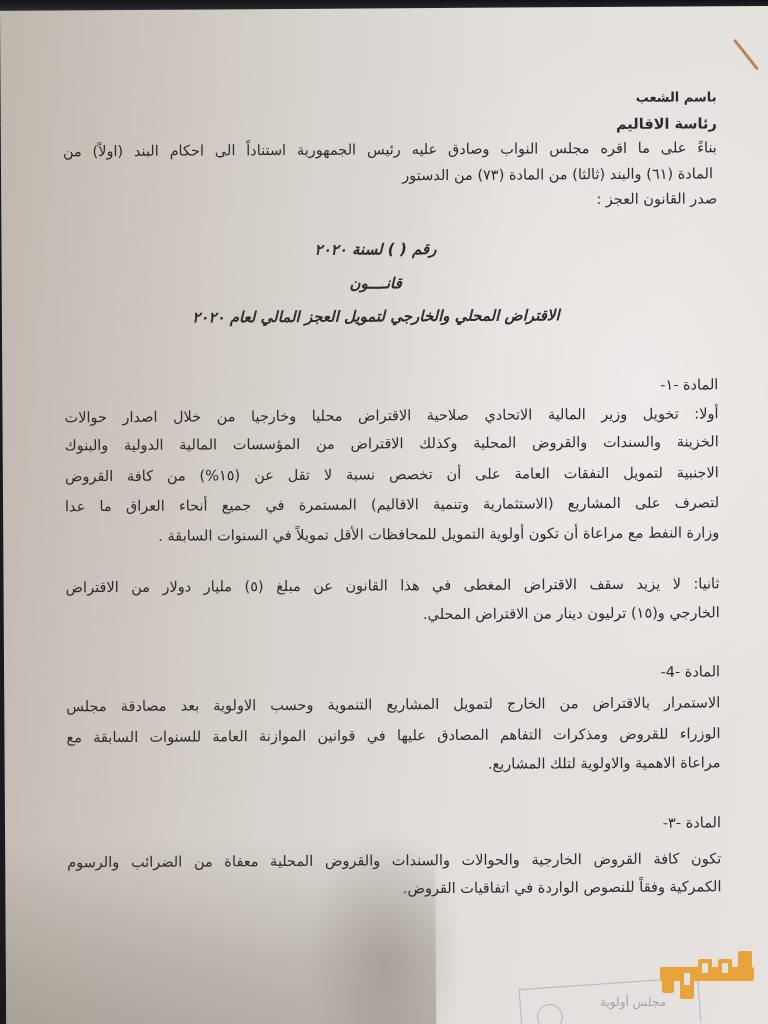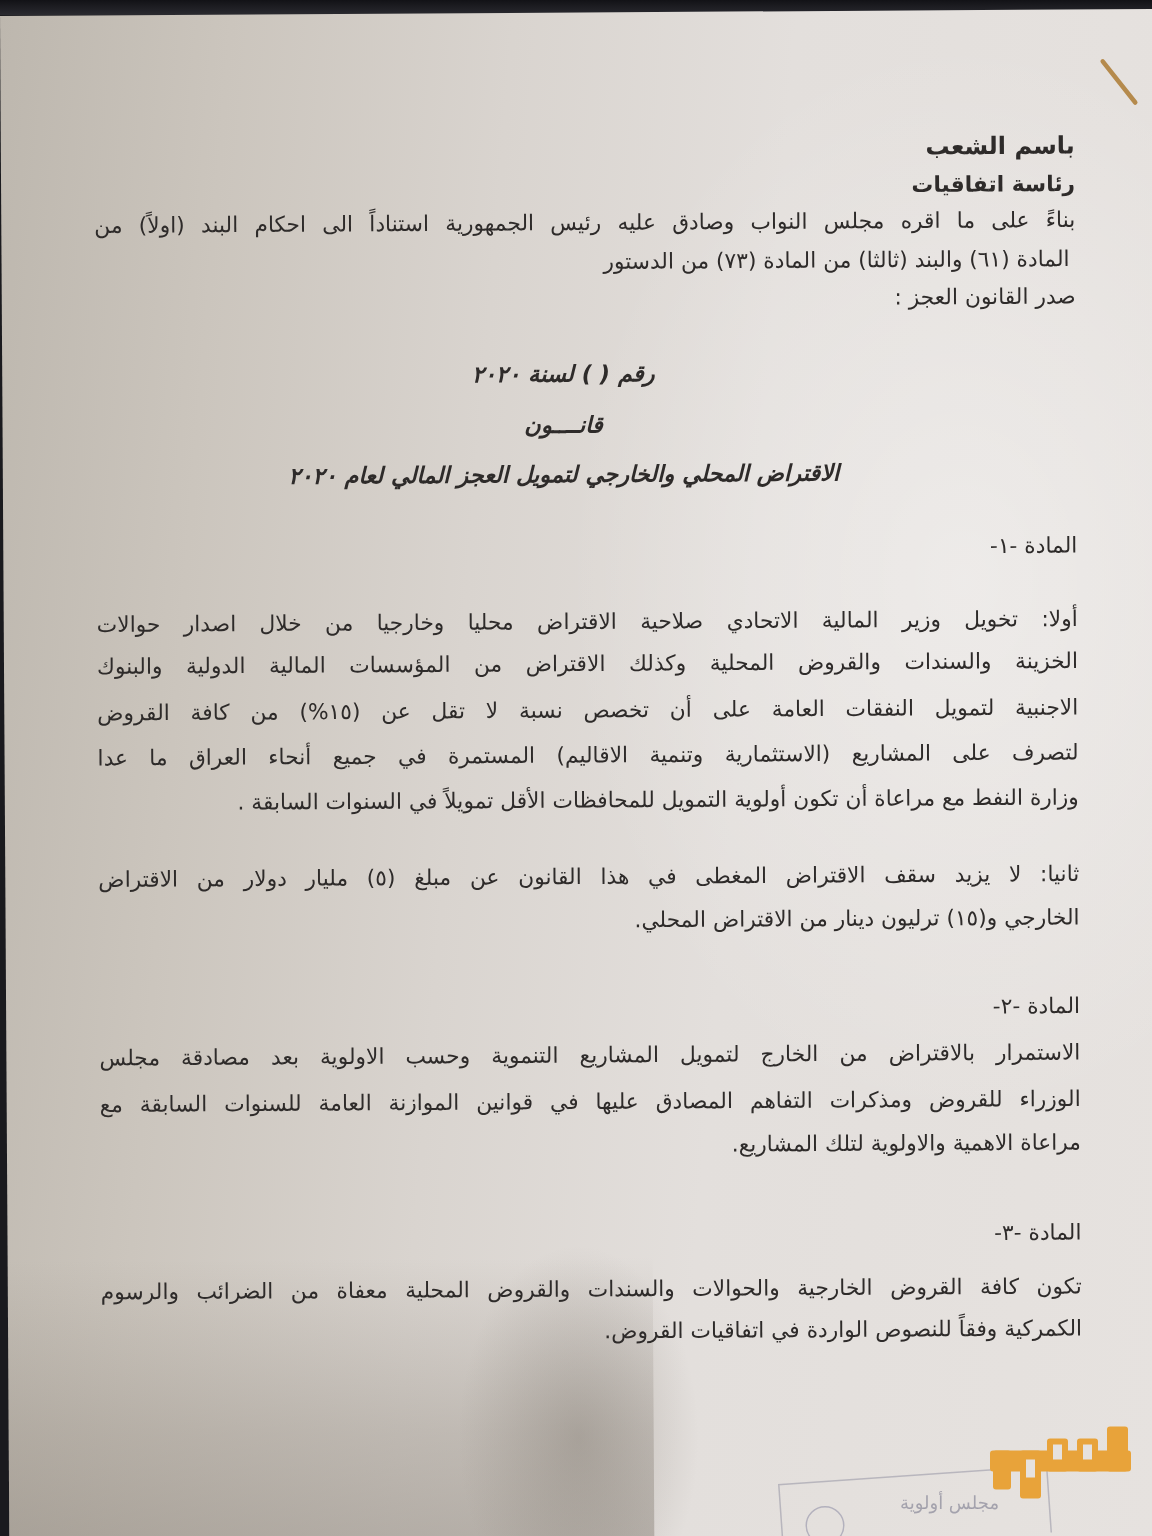--- a/index.html
+++ b/index.html
@@ -77,40 +77,40 @@
 
 <div class="top-edge"></div>
 
 <div class="paper">
   <div class="shadow-bottom"></div>
   <div class="shadow-mid"></div>
   <div class="pen-mark"></div>
 
   <div class="doc">
 
-    <div class="line bold" style="top:81px; font-size:16px;margin-left:44px;">باسم الشعب</div>
-    <div class="line bold" style="top:107px; font-size:14.5px;">رئاسة اتفاقيات</div>
+    <div class="line bold" style="top:81px; font-size:13px;margin-left:44px;">باسم الشعب</div>
+    <div class="line bold" style="top:107px; font-size:14.5px;">رئاسة الاقاليم</div>
     <div class="line justify" style="top:131px;">بناءً على ما اقره مجلس النواب وصادق عليه رئيس الجمهورية استناداً الى احكام البند (اولاً) من</div>
     <div class="line" style="top:157px; right:4px;">المادة (٦١) والبند (ثالثا) من المادة (٧٣) من الدستور</div>
     <div class="line" style="top:182px;">صدر القانون العجز :</div>
 
     <div class="center-bold" style="top:231px; left:-30px;">رقم (     ) لسنة ٢٠٢٠</div>
     <div class="center-bold" style="top:265px; left:-30px;">قانــــون</div>
     <div class="center-bold" style="top:298px; left:-30px;">الاقتراض المحلي والخارجي لتمويل العجز المالي لعام ٢٠٢٠</div>
 
-    <div class="line" style="top:348px;">المادة -١-</div>
+    <div class="line" style="top:368px;">المادة -١-</div>
     <div class="line justify" style="top:397px;">أولا: تخويل وزير المالية الاتحادي صلاحية الاقتراض محليا وخارجيا من خلال اصدار حوالات</div>
     <div class="line justify" style="top:425px;">الخزينة والسندات والقروض المحلية وكذلك الاقتراض من المؤسسات المالية الدولية والبنوك</div>
     <div class="line justify" style="top:456px;">الاجنبية لتمويل النفقات العامة على أن تخصص نسبة لا تقل عن (١٥%) من كافة القروض</div>
     <div class="line justify" style="top:486px;">لتصرف على المشاريع (الاستثمارية وتنمية الاقاليم) المستمرة في جميع أنحاء العراق ما عدا</div>
     <div class="line" style="top:516px;">وزارة النفط مع مراعاة أن تكون أولوية التمويل للمحافظات الأقل تمويلاً في السنوات السابقة .</div>
     <div class="line justify" style="top:567px;">ثانيا: لا يزيد سقف الاقتراض المغطى في هذا القانون عن مبلغ (٥) مليار دولار من الاقتراض</div>
     <div class="line" style="top:596px;">الخارجي و(١٥) ترليون دينار من الاقتراض المحلي.</div>
 
-    <div class="line" style="top:655px;">المادة -٢-</div>
+    <div class="line" style="top:655px;">المادة -4-</div>
     <div class="line justify" style="top:686px;">الاستمرار بالاقتراض من الخارج لتمويل المشاريع التنموية وحسب الاولوية بعد مصادقة مجلس</div>
     <div class="line justify" style="top:717px;">الوزراء للقروض ومذكرات التفاهم المصادق عليها في قوانين الموازنة العامة للسنوات السابقة مع</div>
     <div class="line" style="top:746px;">مراعاة الاهمية والاولوية لتلك المشاريع.</div>
 
     <div class="line" style="top:806px;">المادة -٣-</div>
     <div class="line justify" style="top:842px;">تكون كافة القروض الخارجية والحوالات والسندات والقروض المحلية معفاة من الضرائب والرسوم</div>
     <div class="line" style="top:870px;">الكمركية وفقاً للنصوص الواردة في اتفاقيات القروض.</div>
   </div>
 </div>
 

